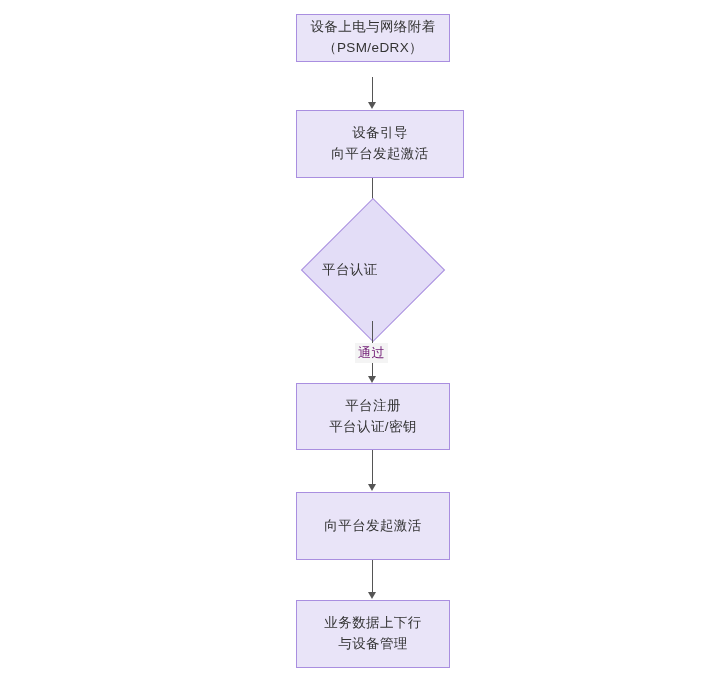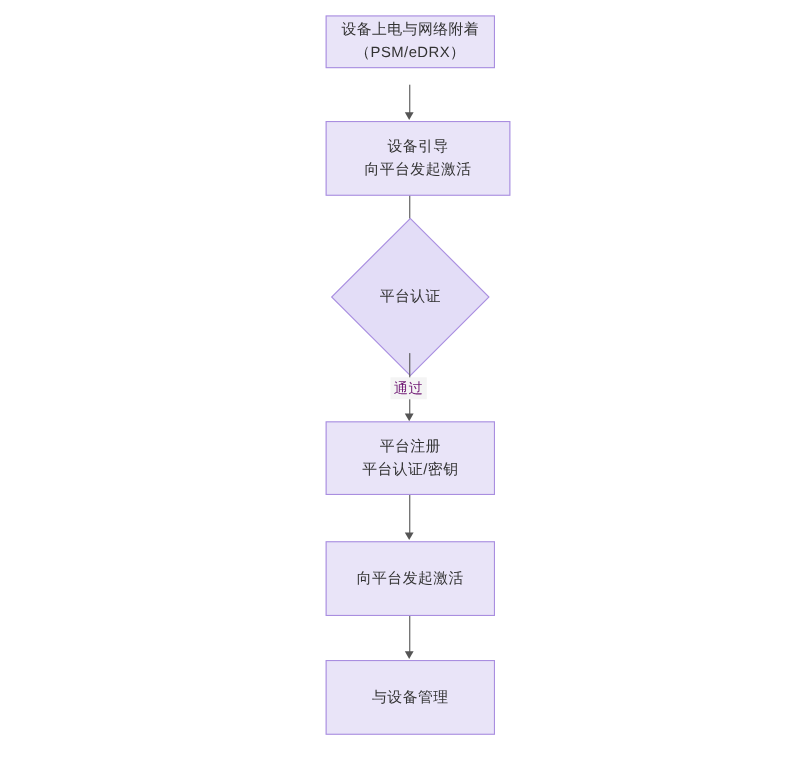--- a/index.html
+++ b/index.html
@@ -52,21 +52,21 @@
     height: 102px;
     box-sizing: border-box;
     background: #e3ddf7;
     border: 1px solid #a98ee0;
     transform: rotate(45deg);
   }
   .diamond-wrap {
     position: absolute;
     display: flex;
     align-items: center;
-    justify-content: center;
+    justify-content: flex-start;
   }
   .diamond-label {
     position: relative;
     z-index: 2;
     color: #333333;
     font-size: 13.5px;
     letter-spacing: 0.4px;
     white-space: nowrap;
     pointer-events: none;
   }
@@ -136,16 +136,17 @@
   <div class="arrow-head" style="left:368px; top:484px;"></div>
 
   <div class="node-box" style="left:296px; top:492px; width:154px; height:68px;">
     <span class="node-line">向平台发起激活</span>
   </div>
 
   <div class="connector" style="left:372px; top:560px; height:33px;"></div>
   <div class="arrow-head" style="left:368px; top:592px;"></div>
 
   <div class="node-box" style="left:296px; top:600px; width:154px; height:68px;">
+    <span class="node-line">业务数据上下行</span>
     <span class="node-line">与设备管理</span>
   </div>
 
 </div>
 
 </body></html>

